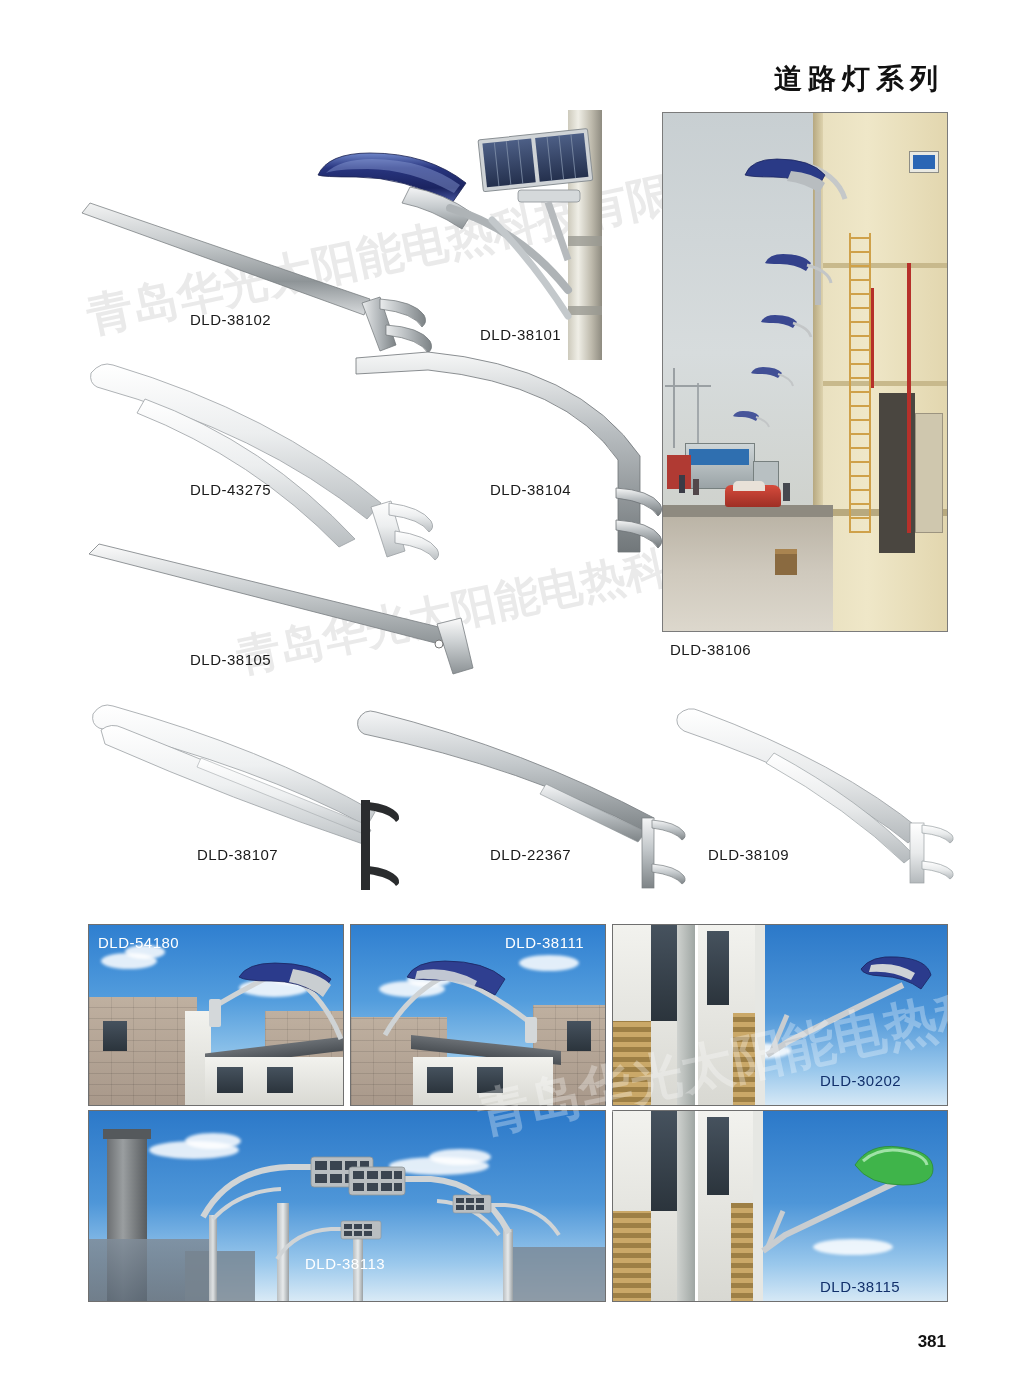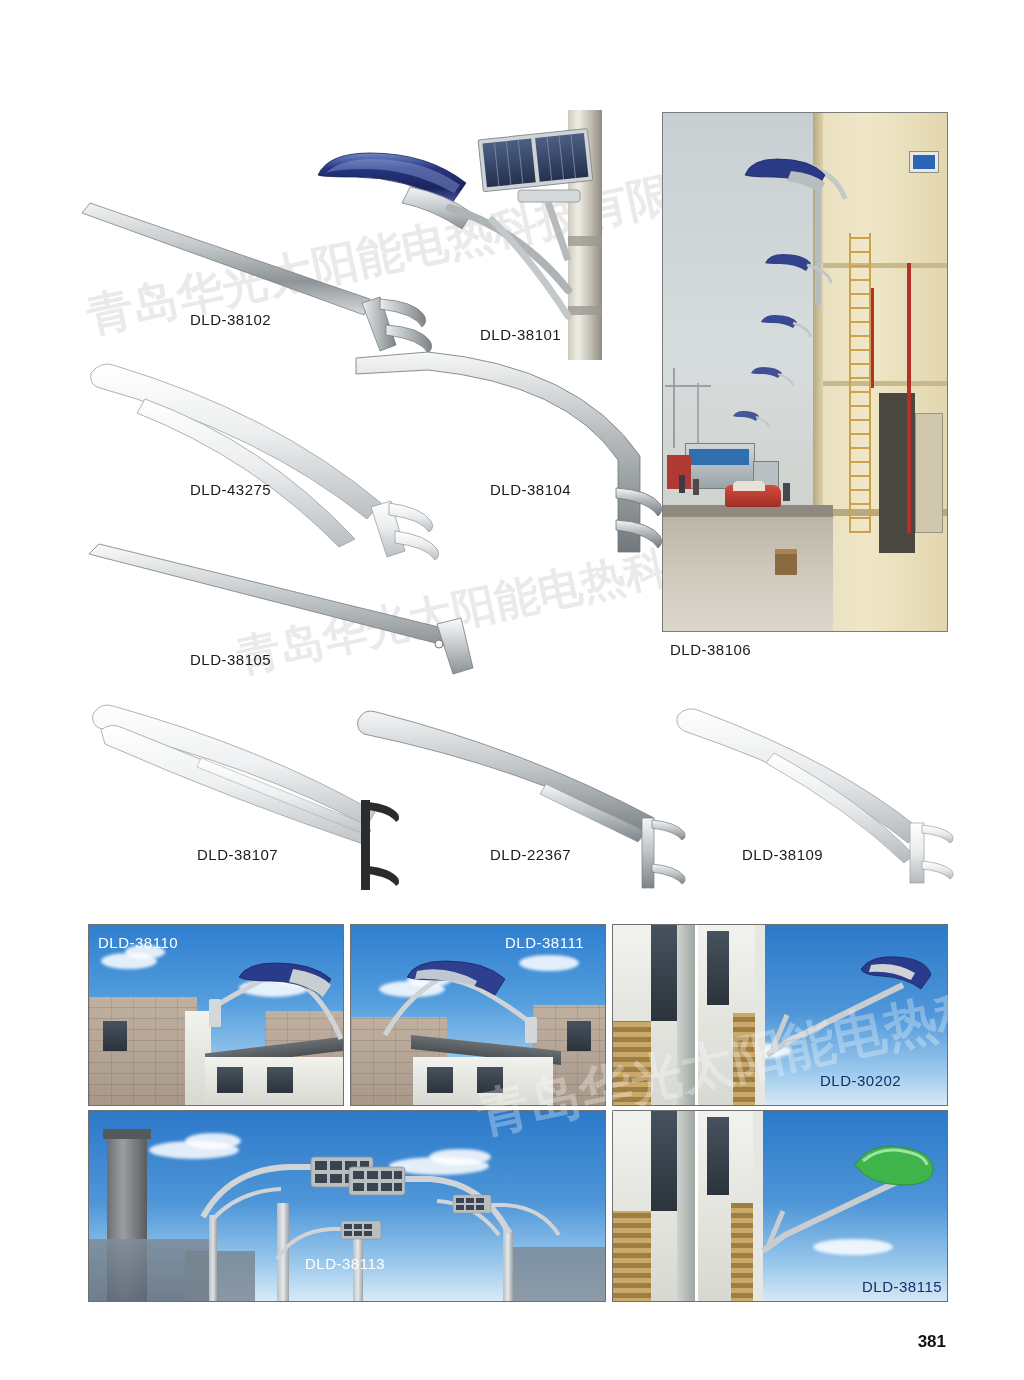--- a/index.html
+++ b/index.html
@@ -120,20 +120,21 @@
     position:absolute;
     background:
       repeating-linear-gradient(0deg,#caa868 0 5px,#9d7f45 5px 10px);
   }
 </style>
 </head>
 <body>
 
 <div class="page">
 
+  <div class="page-title">道路灯系列</div>
 
   <div class="watermark" style="left:80px; top:215px; font-size:46px; transform:rotate(-12deg);">青岛华光太阳能电热科技有限公司</div>
   <div class="watermark" style="left:230px; top:560px; font-size:44px; transform:rotate(-12deg);">青岛华光太阳能电热科技有限公司</div>
 
   <div class="fig" style="left:80px; top:195px;">
     <svg width="380" height="160" viewBox="0 0 380 160">
       <defs>
         <linearGradient id="steelA" x1="0" y1="0" x2="0" y2="1">
           <stop offset="0%" stop-color="#f2f3f3"></stop>
           <stop offset="35%" stop-color="#c8ccce"></stop>
@@ -396,21 +397,21 @@
           <stop offset="100%" stop-color="#b4b9bc"></stop>
         </linearGradient>
       </defs>
       <path d="M8,10 q10,-10 22,-4 q140,52 222,120 l-14,12 Q166,78 14,26 q-10,-6 -6,-16 z" fill="url(#wht3)" stroke="#9aa0a3" stroke-width="0.8"></path>
       <path d="M104,48 q88,48 140,102 l-10,8 Q178,104 96,58 z" fill="url(#wht3)" stroke="#9aa0a3" stroke-width="0.7"></path>
       <rect x="240" y="118" width="14" height="60" fill="url(#wht3)" stroke="#9aa0a3" stroke-width="0.7"></rect>
       <path d="M252,120 q22,2 30,10 q3,5 -2,8 q-7,-8 -28,-10 z" fill="url(#wht3)" stroke="#9aa0a3" stroke-width="0.7"></path>
       <path d="M252,156 q22,2 30,10 q3,5 -2,8 q-7,-8 -28,-10 z" fill="url(#wht3)" stroke="#9aa0a3" stroke-width="0.7"></path>
     </svg>
   </div>
-  <div class="label" style="left:742px; top:846px;">DLD-38109</div>
+  <div class="label" style="left:708px; top:846px;">DLD-38109</div>
 
   <div class="photo" style="left:88px; top:924px; width:256px; height:182px; border:1px solid #6f6f6f;">
     <div class="inner">
       <div class="sky"></div>
       <div class="cloud" style="left:12px; top:28px; width:56px; height:16px;"></div>
       <div class="cloud" style="left:36px; top:20px; width:40px; height:14px;"></div>
       <div class="cloud" style="left:150px; top:54px; width:70px; height:18px;"></div>
       <div class="cloud" style="left:182px; top:46px; width:48px; height:14px;"></div>
 
       <div class="brick" style="left:0; top:72px; width:108px; height:110px;"></div>
@@ -426,21 +427,21 @@
       <div style="position:absolute; left:128px; top:38px; width:6px; height:0;"></div>
       <svg style="position:absolute; left:106px; top:22px;" width="160" height="120" viewBox="0 0 160 120">
         <path d="M86,24 Q126,42 146,92" stroke="#cfd3d5" stroke-width="5" fill="none"></path>
         <path d="M86,24 Q52,40 22,58" stroke="#cfd3d5" stroke-width="5" fill="none"></path>
         <path d="M44,30 q8,-14 36,-14 q38,0 56,16 l-10,16 q-22,-14 -50,-14 q-26,0 -32,-4z" fill="#2b3b8c" stroke="#1b2560" stroke-width="0.8"></path>
         <path d="M98,22 q26,4 38,16 l-8,12 q-16,-12 -34,-15z" fill="#c9ced1"></path>
         <rect x="14" y="52" width="12" height="28" rx="2" fill="#d4d8da"></rect>
       </svg>
     </div>
   </div>
-  <div class="label light" style="left:98px; top:934px;">DLD-38110</div>
+  <div class="label light" style="left:98px; top:934px;">DLD-54180</div>
 
   <div class="photo" style="left:350px; top:924px; width:256px; height:182px; border:1px solid #6f6f6f;">
     <div class="inner">
       <div class="sky"></div>
       <div class="cloud" style="left:28px; top:56px; width:66px; height:16px;"></div>
       <div class="cloud" style="left:56px; top:48px; width:44px; height:14px;"></div>
       <div class="cloud" style="left:168px; top:30px; width:60px; height:16px;"></div>
       <div class="brick" style="left:0; top:92px; width:96px; height:90px;"></div>
       <div class="brick" style="left:182px; top:80px; width:74px; height:102px;"></div>
       <div class="roof" style="left:60px; top:118px; width:150px; height:14px; transform:skewY(6deg);"></div>
@@ -592,18 +593,18 @@
       <div style="position:absolute; left:140px; top:0; width:10px; height:192px; background:#e6e7e3;"></div>
 
       <svg style="position:absolute; left:138px; top:24px;" width="190" height="140" viewBox="0 0 190 140">
         <path d="M12,116 L34,100 L152,44" stroke="#c9cdd0" stroke-width="6" fill="none"></path>
         <path d="M16,114 L32,76" stroke="#c9cdd0" stroke-width="5" fill="none"></path>
         <path d="M104,30 q14,-22 44,-18 q34,4 34,22 q0,16 -30,16 q-34,0 -48,-20z" fill="#3fb44a" stroke="#2b8a33" stroke-width="0.8"></path>
         <path d="M112,26 q16,-14 40,-10 q22,4 24,14" fill="none" stroke="#9fe2a6" stroke-width="3"></path>
       </svg>
     </div>
   </div>
-  <div class="label dark" style="left:820px; top:1278px;margin-left:42px;">DLD-38115</div>
+  <div class="label dark" style="left:820px; top:1278px;">DLD-38115</div>
 
   <div class="watermark" style="left:470px; top:1000px; font-size:52px; transform:rotate(-12deg); color:rgba(255,255,255,0.30);">青岛华光太阳能电热科技有限公司</div>
 
   <div class="page-number">381</div>
 </div>
 
 </body></html>

